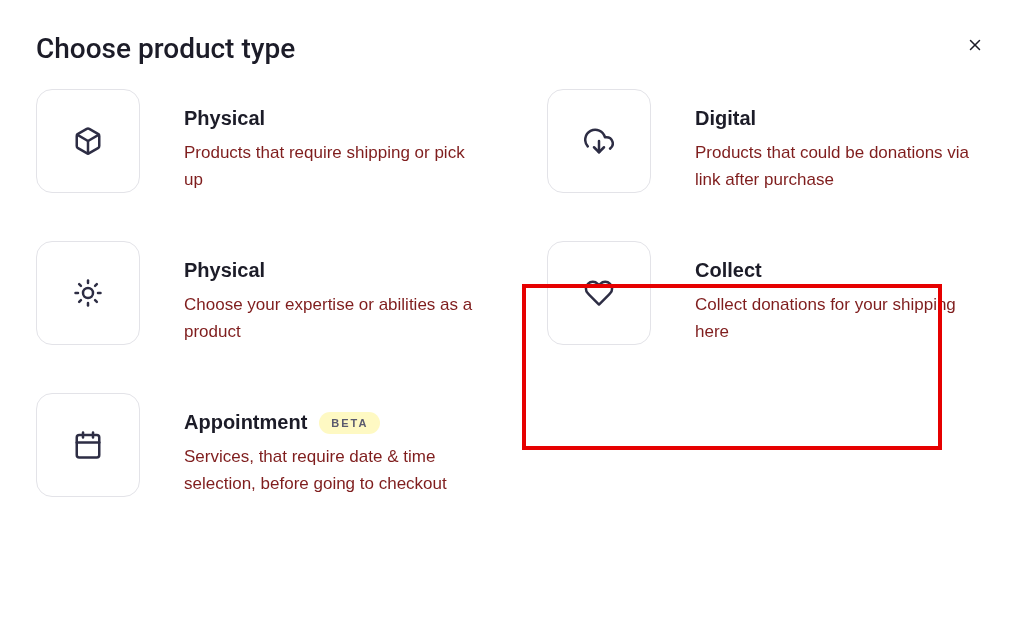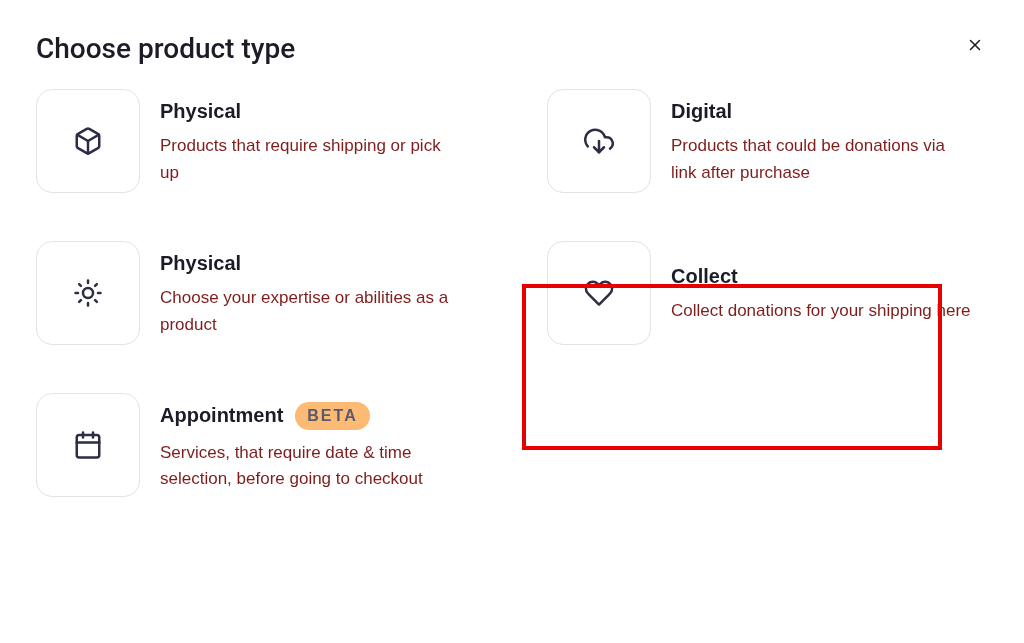--- a/index.html
+++ b/index.html
@@ -37,22 +37,22 @@
       line-height: 1;
     }
     .grid {
       display: grid;
       grid-template-columns: 1fr 1fr;
       column-gap: 70px;
       row-gap: 48px;
     }
     .option {
       display: flex;
-      align-items: center;
-      gap: 20px;
+      align-items: flex-end;
+      gap: 44px;
       cursor: pointer;
       text-align: left;
       background: none;
       border: none;
       padding: 0;
       width: 100%;
     }
     .icon-box {
       width: 104px;
       height: 104px;
@@ -78,23 +78,23 @@
       font-size: 20px;
       font-weight: 700;
       color: #1c1c28;
       margin-bottom: 10px;
       display: flex;
       align-items: center;
       gap: 12px;
     }
     .badge {
       display: inline-block;
-      background: #fdba74;
+      background: #fef9c3;
       color: #5a5a6e;
-      font-size: 16px;
+      font-size: 11px;
       font-weight: 700;
       letter-spacing: 2px;
       padding: 5px 12px;
       border-radius: 14px;
     }
     .option-desc {
       font-size: 17px;
       color: #7f1d1d;
       line-height: 1.55;
       max-width: 300px;

